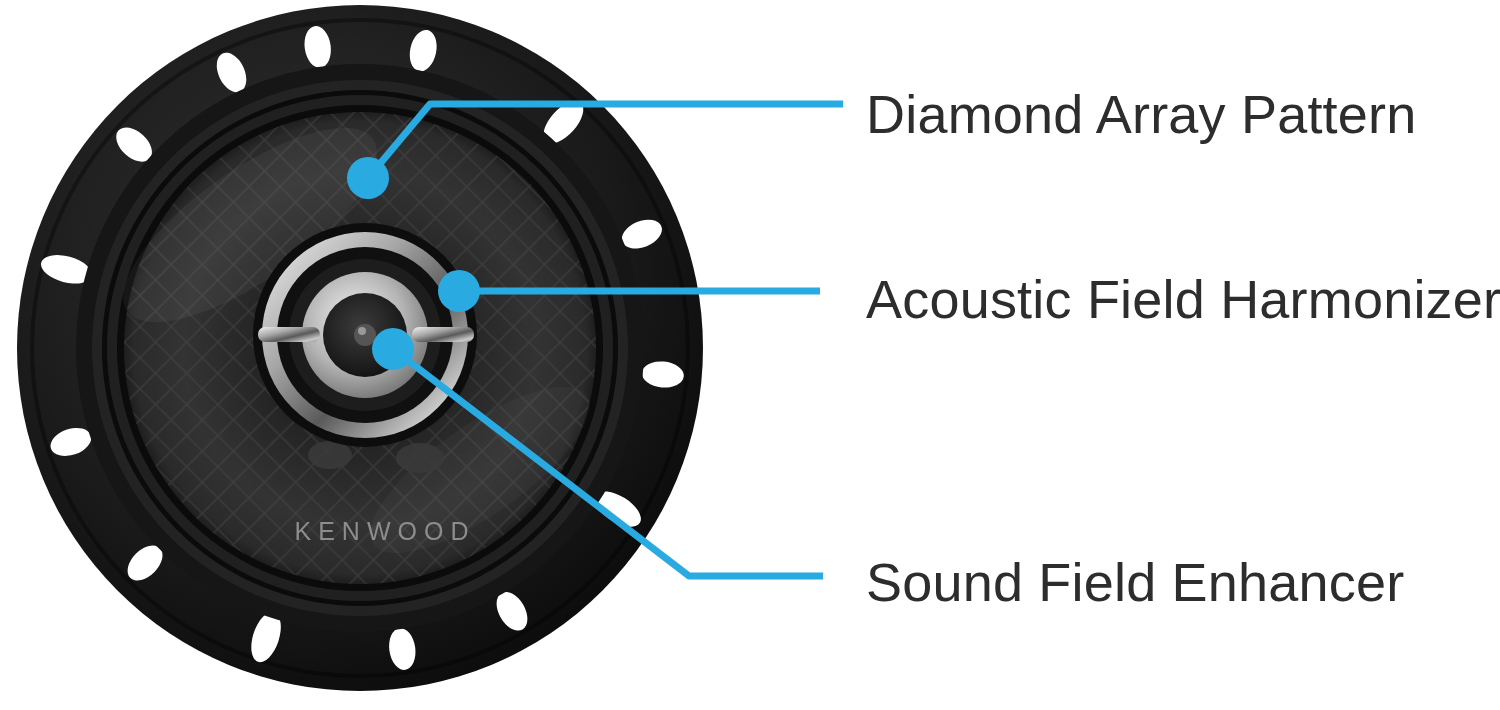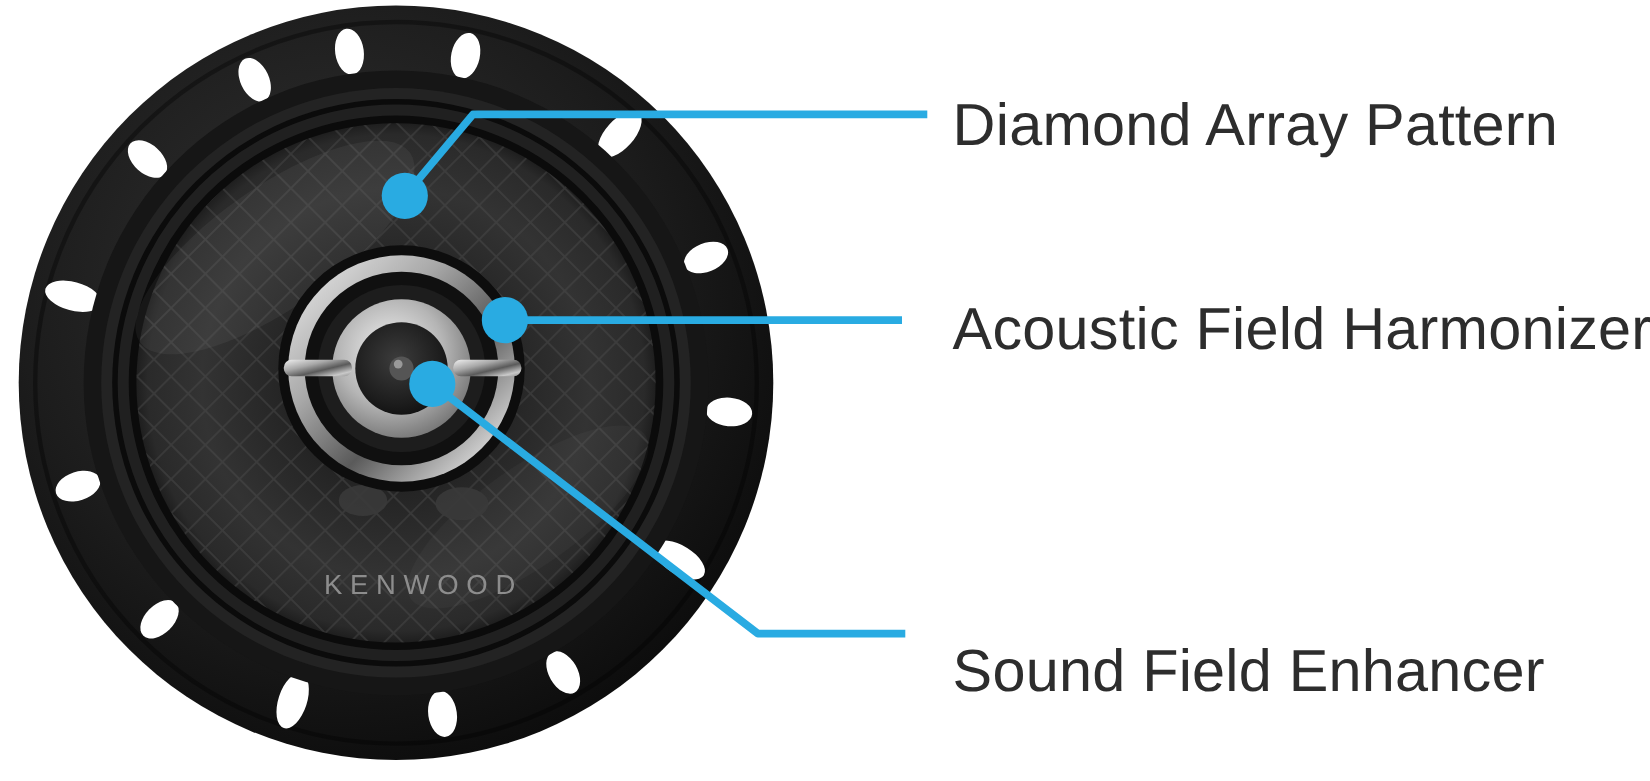--- a/index.html
+++ b/index.html
@@ -23,21 +23,21 @@
   .callout-label {
     position: absolute;
     font-size: 54px;
     color: #2d2d2d;
     letter-spacing: 0.2px;
     white-space: nowrap;
     line-height: 1.1;
   }
   .label-1 { left: 866px; top: 85px; }
   .label-2 { left: 866px; top: 270px; }
-  .label-3 { left: 866px; top: 553px; margin-top: 28px; }
+  .label-3 { left: 866px; top: 553px; }
 </style>
 </head>
 <body>
 
 <div class="stage">
 
   <svg class="diagram-svg" width="1500" height="710" viewBox="0 0 1500 710">
     <defs>
       <radialGradient id="flangeGrad" cx="42%" cy="38%" r="70%">
         <stop offset="0%" stop-color="#333333"></stop>

